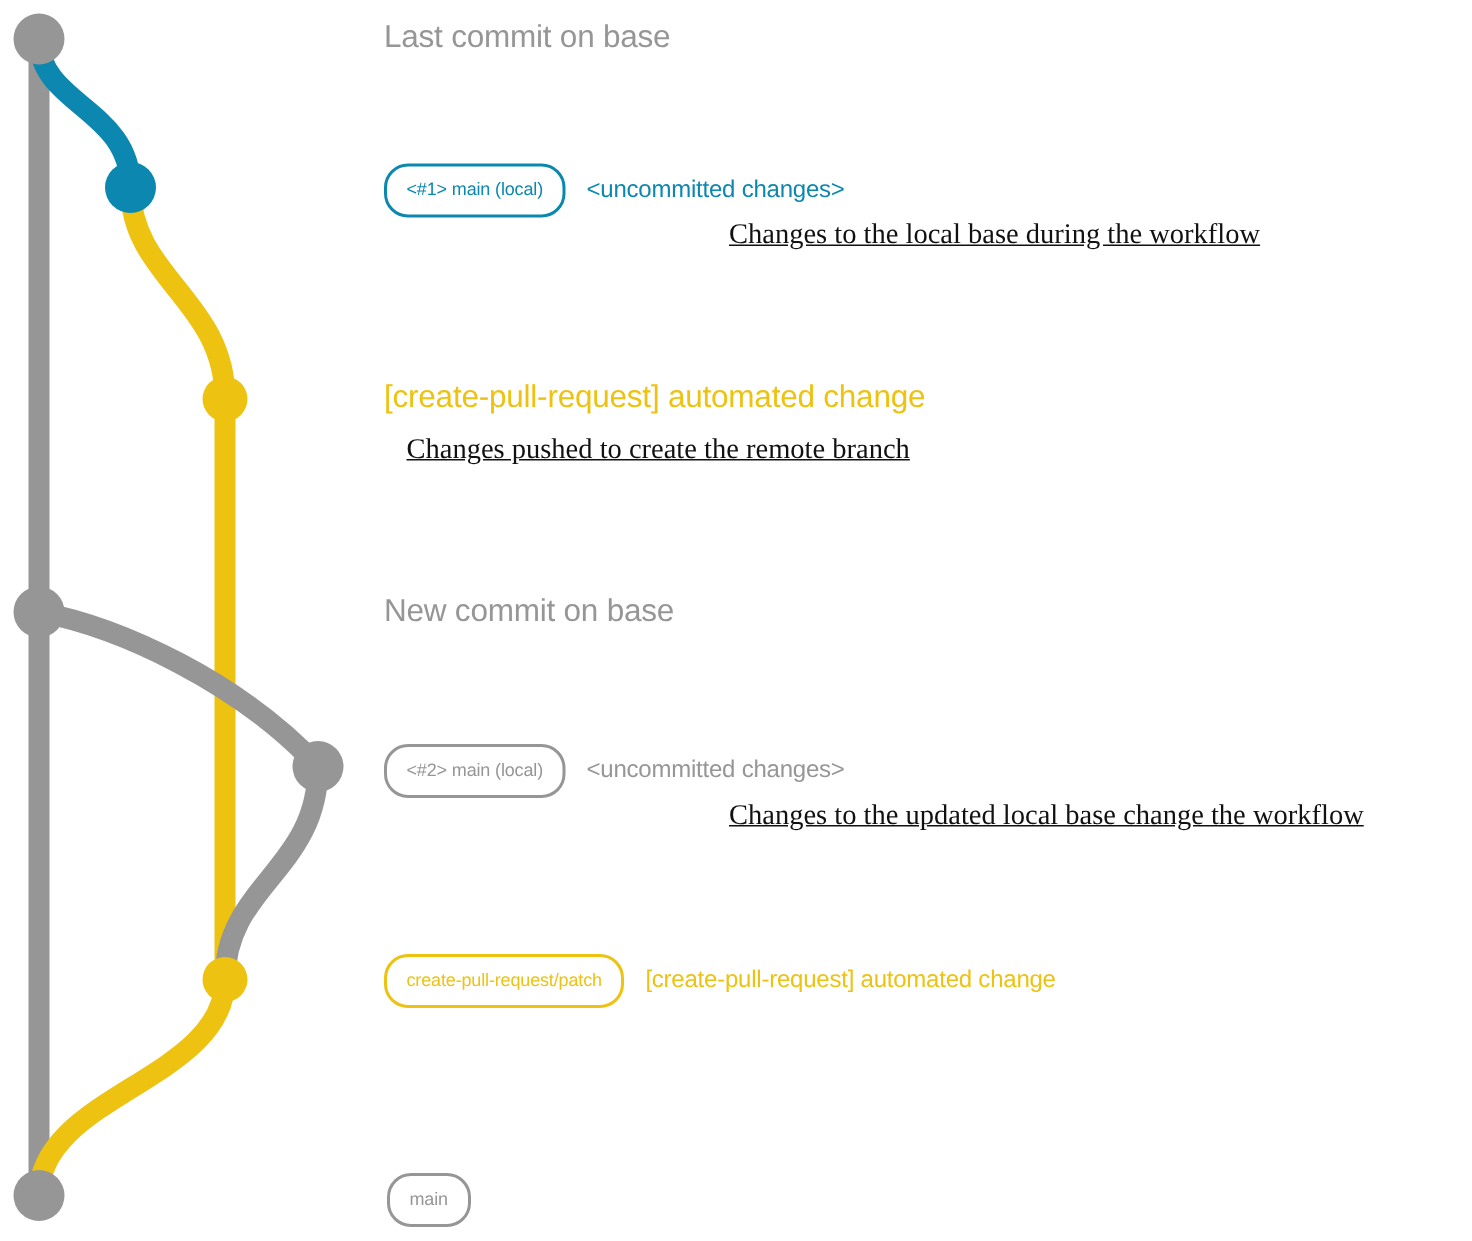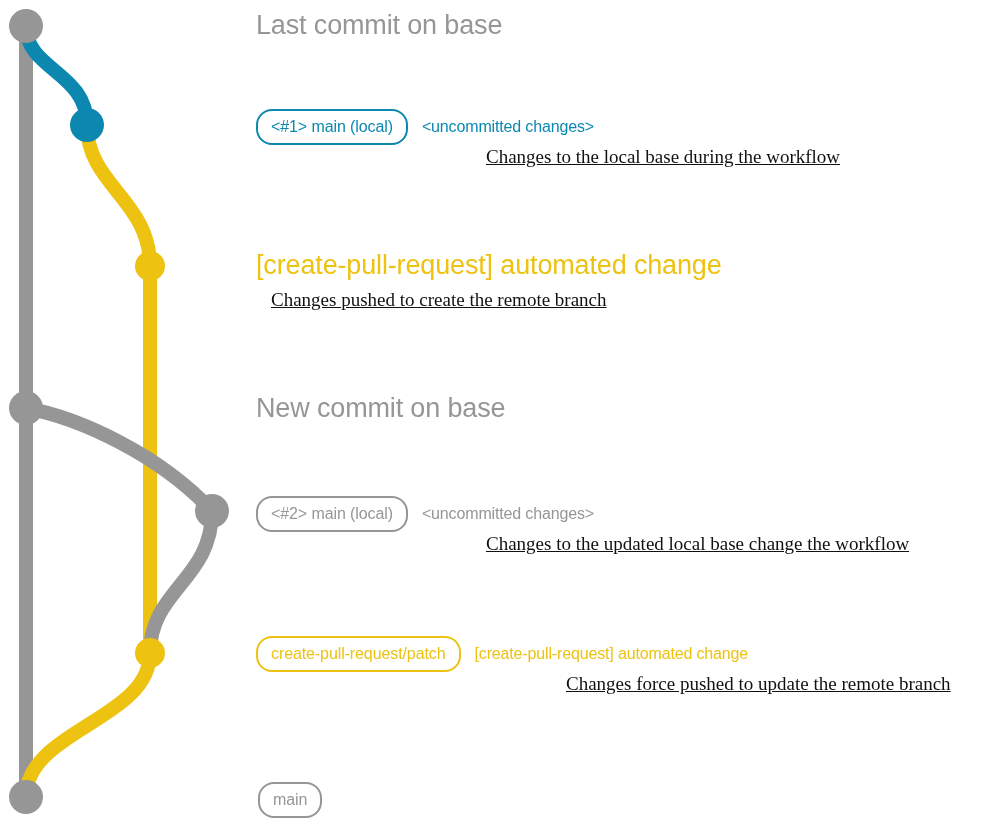--- a/index.html
+++ b/index.html
@@ -38,35 +38,35 @@
     align-items: center;
     white-space: nowrap;
   }
 
   .badge {
     display: inline-block;
     border: 2px solid currentColor;
     border-radius: 16px;
     padding: 4px 13px 5px 13px;
     font-family: "Liberation Sans", sans-serif;
-    font-size: 16px;
+    font-size: 12px;
     line-height: 23px;
     letter-spacing: -0.1px;
   }
 
   .headline {
     font-family: "Liberation Sans", sans-serif;
     font-size: 16px;
     line-height: 24px;
     letter-spacing: -0.15px;
     white-space: nowrap;
   }
 
   .headline.solo {
-    font-size: 27px;
+    font-size: 21px;
   }
 
   .gap {
     display: inline-block;
     width: 14px;
   }
 
   .desc {
     position: absolute;
     font-family: "Liberation Serif", serif;
@@ -141,20 +141,19 @@
     <span class="gap"></span>
     <span class="headline c-gray">&lt;uncommitted changes&gt;</span>
   </div>
   <div class="desc" style="left:486px; top:533px;">Changes to the updated local base change the workflow</div>
 
   <div class="row" style="left:256px; top:636px;align-items:center;">
     <span class="badge c-yellow">create-pull-request/patch</span>
     <span class="gap"></span>
     <span class="headline c-yellow">[create-pull-request] automated change</span>
   </div>
-  <div class="desc" style="left:566px; top:673px;">Changes force pushed to update the remote branch</div>
 
   <div class="row" style="left:258px; top:782px;">
     <span class="badge c-gray">main</span>
     <span class="gap"></span>
   </div>
 
 </div>
 
 </body></html>

